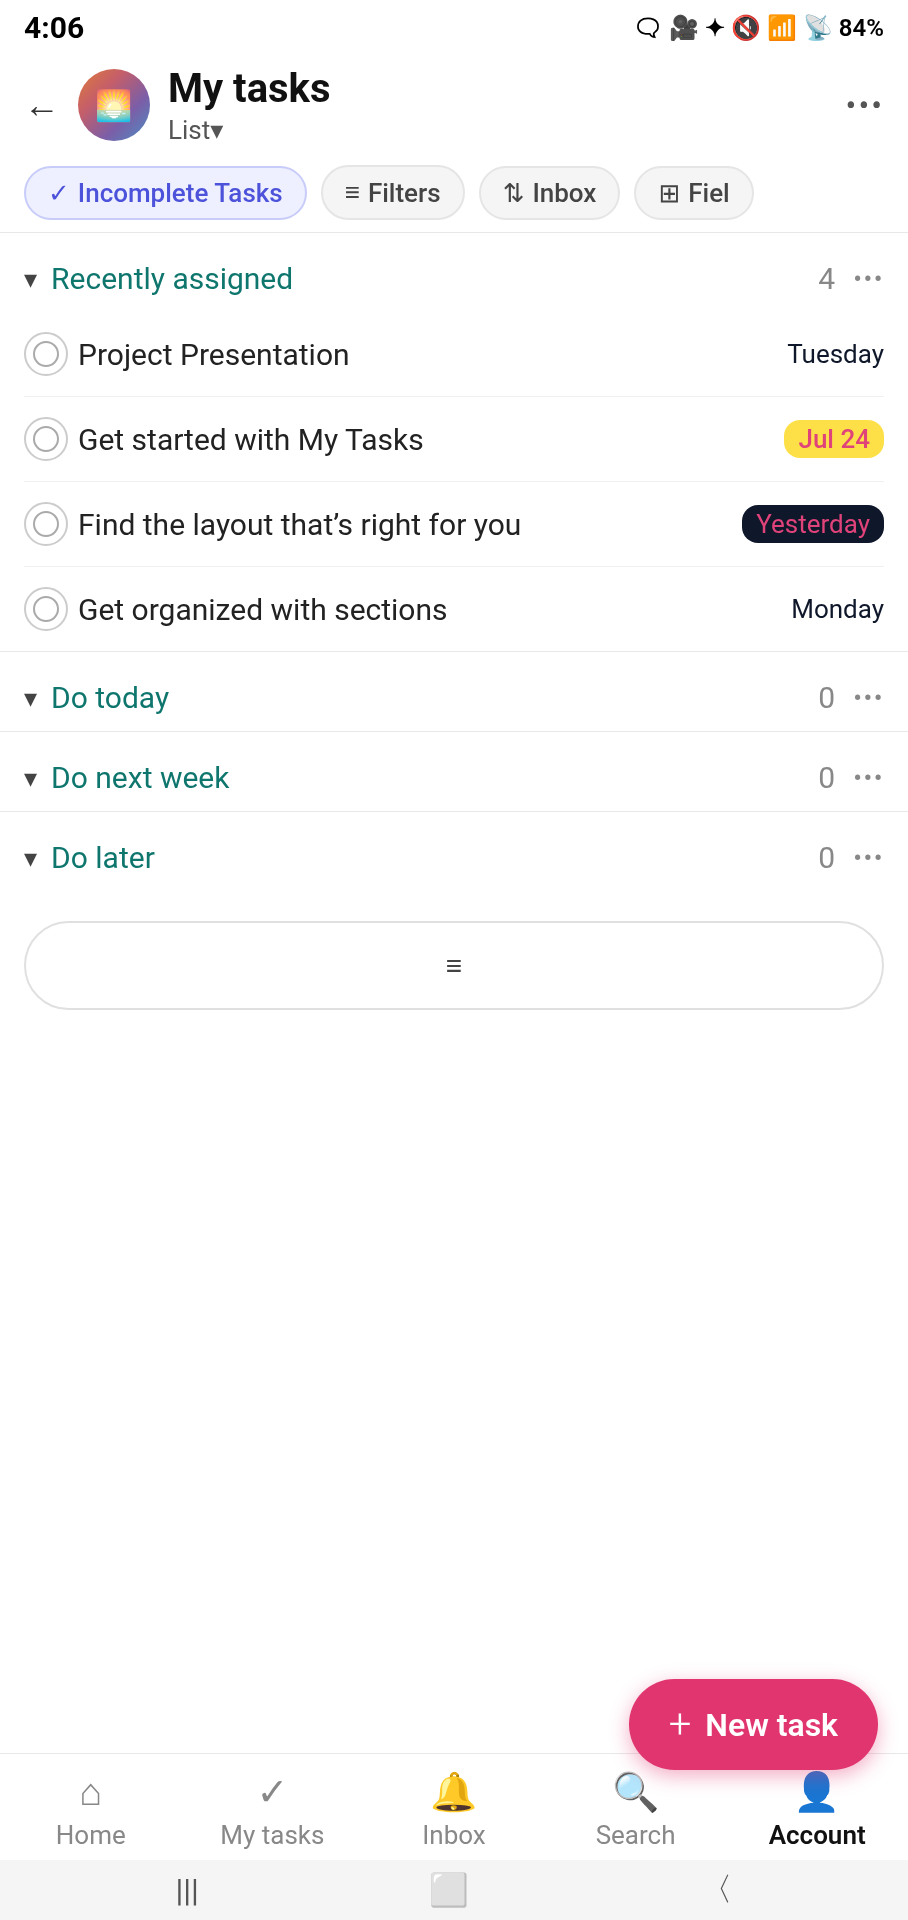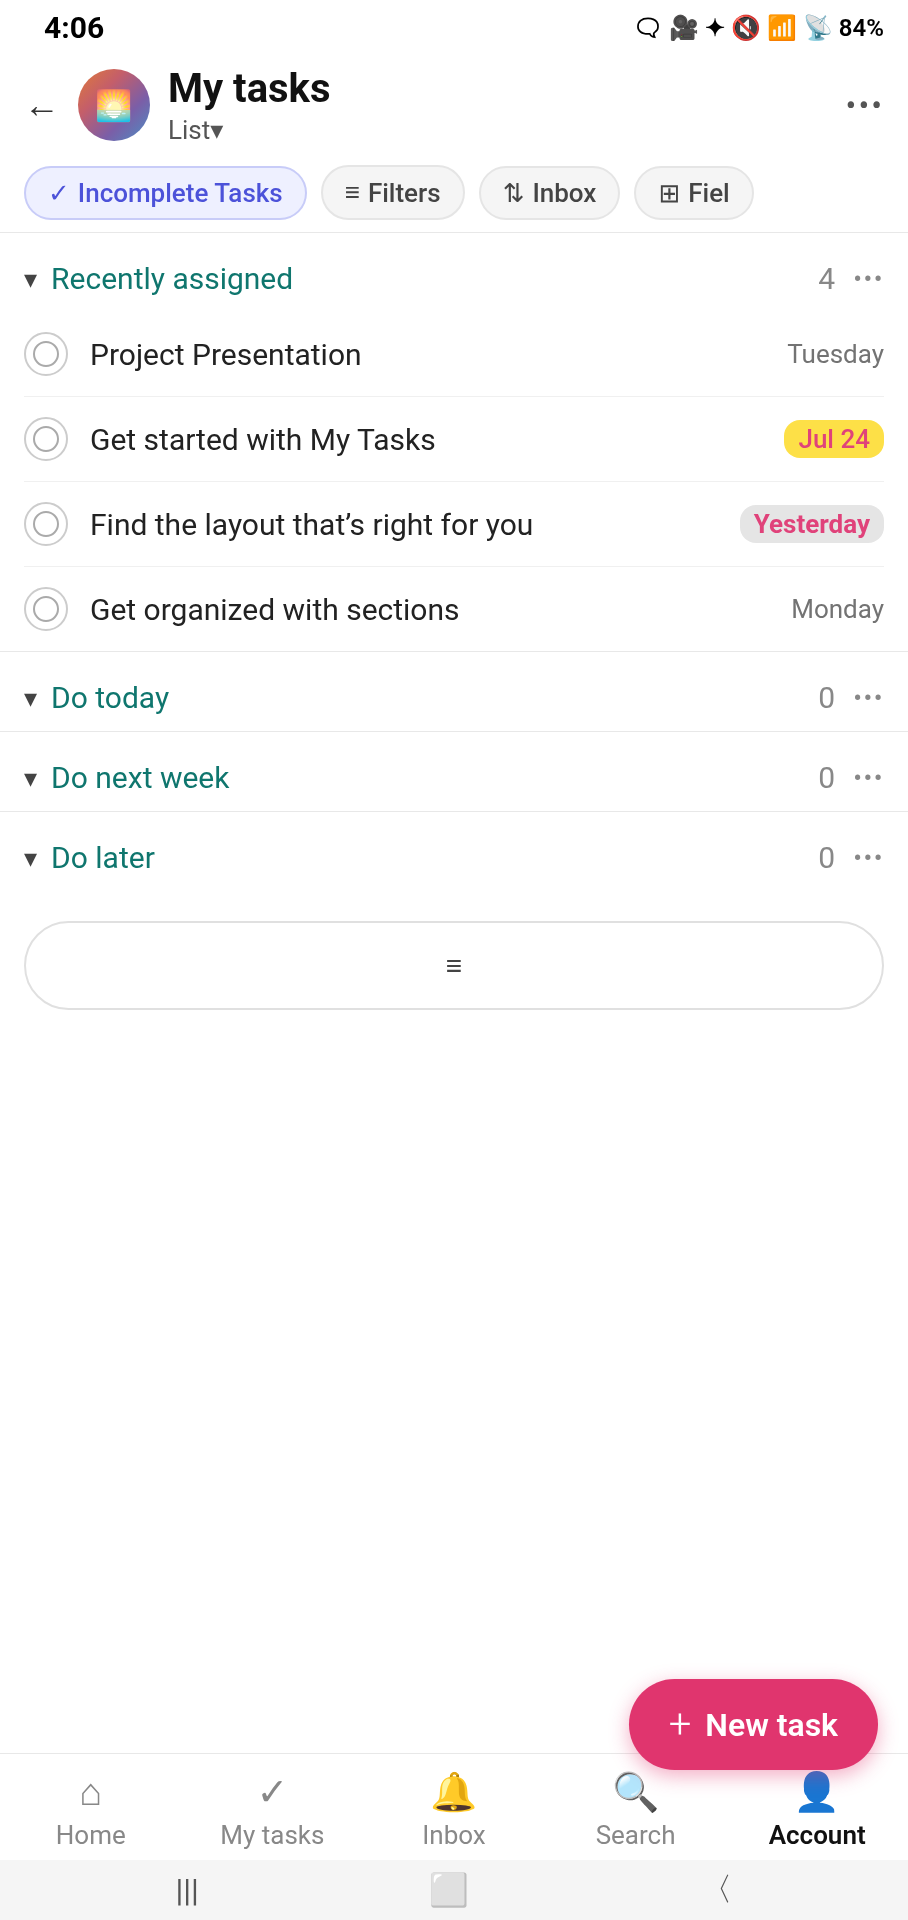--- a/index.html
+++ b/index.html
@@ -16,21 +16,21 @@
     
     .status-bar {
       display: flex;
       justify-content: space-between;
       align-items: center;
       padding: 10px 24px 8px;
       font-size: 28px;
       font-weight: 600;
       background: #fff;
     }
-    .status-time { font-size: 30px; font-weight: 700; margin-left: 20px; }
+    .status-time { font-size: 30px; font-weight: 700; }
     .status-right { display: flex; align-items: center; gap: 6px; font-size: 24px; }
 
     
     .header {
       display: flex;
       align-items: center;
       justify-content: space-between;
       padding: 12px 24px 10px;
       background: #fff;
     }
@@ -147,21 +147,21 @@
       font-size: 26px;
       color: #888;
       letter-spacing: 1.5px;
     }
 
     
     .task-item {
       display: flex;
       align-items: center;
       padding: 20px 24px;
-      gap: 22px;
+      gap: 10px;
       cursor: pointer;
     }
     .task-check {
       width: 44px;
       height: 44px;
       border-radius: 50%;
       border: 2.5px solid #ccc;
       display: flex;
       align-items: center;
       justify-content: center;
@@ -178,36 +178,36 @@
       justify-content: center;
     }
     .task-name {
       flex: 1;
       font-size: 30px;
       color: #222;
       font-weight: 400;
     }
     .task-date {
       font-size: 26px;
-      color: #737373;
+      color: #0f172a;
       font-weight: 400;
     }
     .task-date-overdue {
       font-size: 26px;
       color: #e0427a;
       font-weight: 500;
       background: #fde047;
       padding: 4px 14px;
       border-radius: 16px;
     }
     .task-date-yesterday {
       font-size: 26px;
       color: #e0427a;
-      font-weight: 700;
-      background: #e5e5e5;
+      font-weight: 400;
+      background: #0f172a;
       padding: 4px 14px;
       border-radius: 16px;
       text-align: right;
     }
 
     
     .add-section-btn {
       margin: 30px 24px 20px;
       border: 2px solid #e0e0e0;
       border-radius: 50px;

